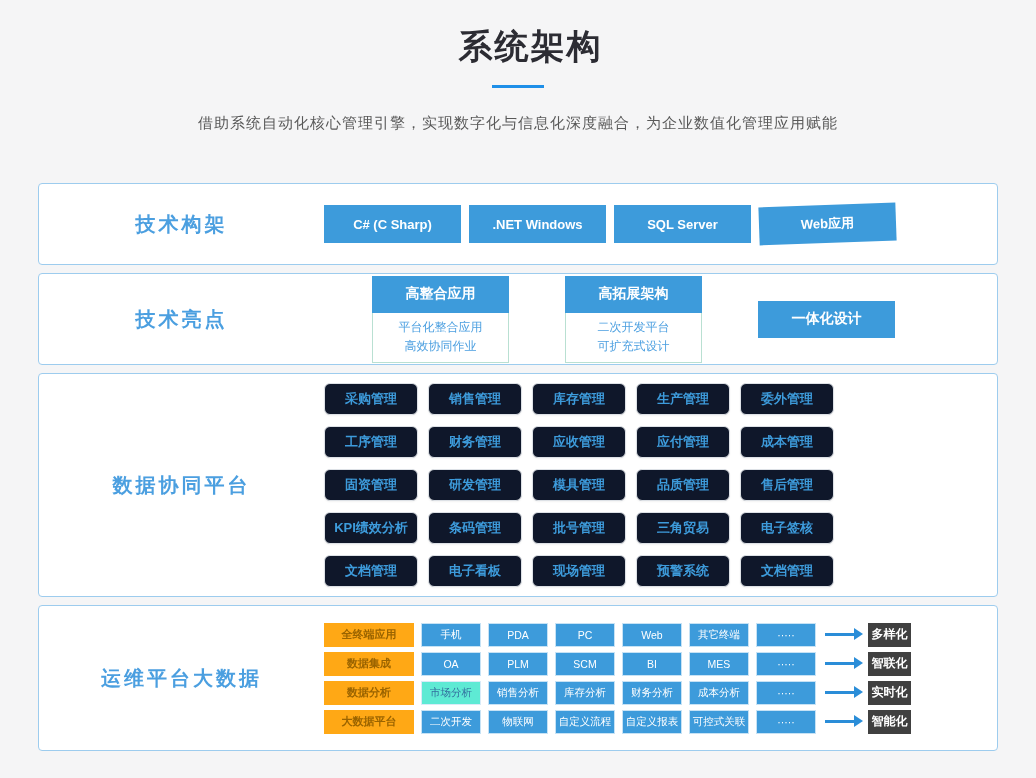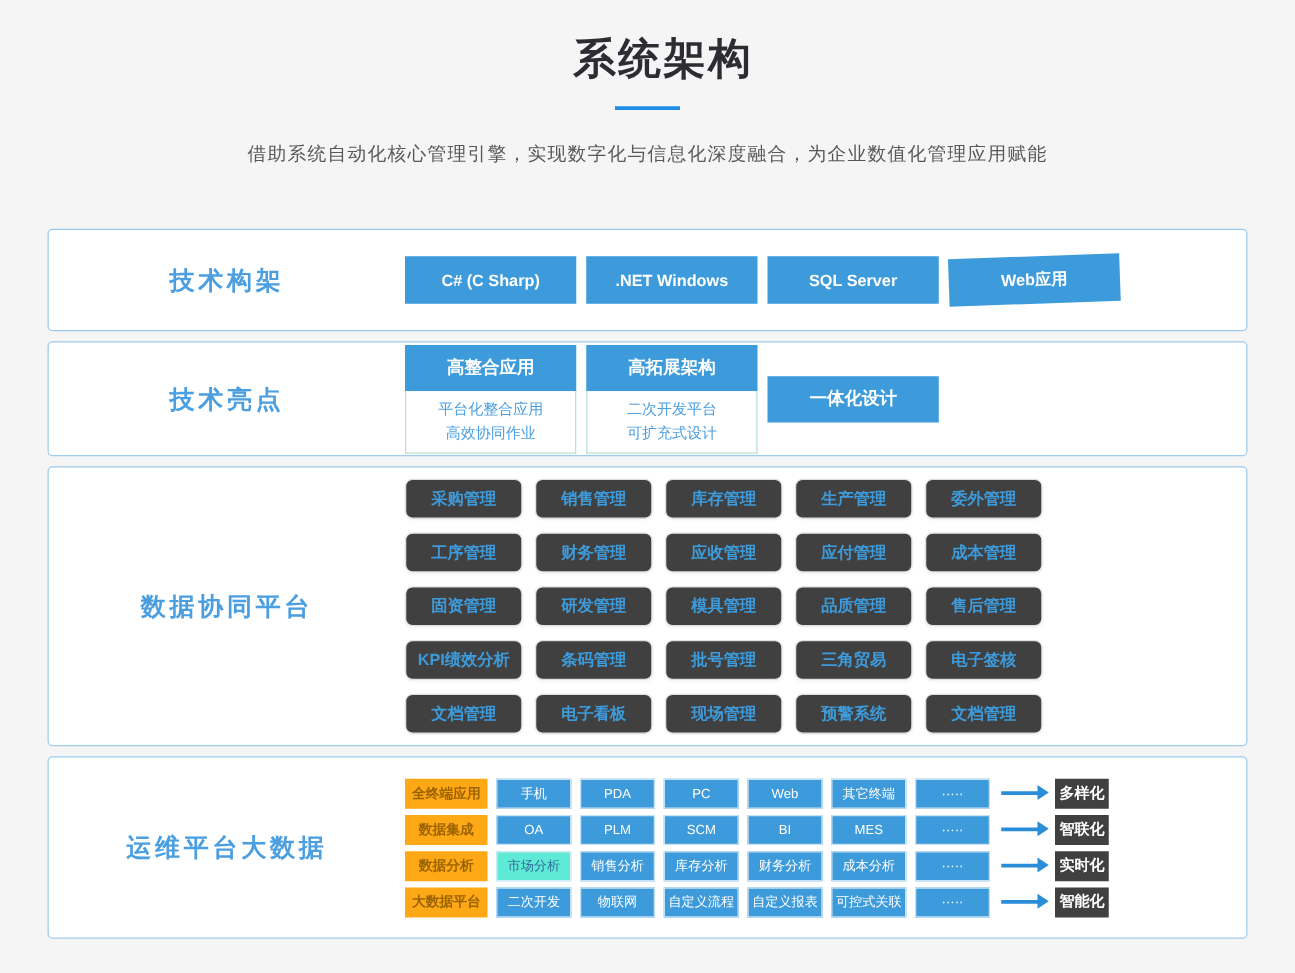--- a/index.html
+++ b/index.html
@@ -55,21 +55,21 @@
   .tech-btn {
     width: 137px; height: 38px;
     background: #3d9bdb; color: #fff;
     font-size: 13px; font-weight: bold;
     display: flex; align-items: center; justify-content: center;
   }
   .tech-btn.tilt { transform: rotate(-2deg); }
   
   .box.highlights { height: 92px; }
   .cards { display: flex; align-items: center; gap: 8px; }
-  .card { width: 137px; }
+  .card { width: 137px; margin-left: 48px; }
   .card-title {
     height: 37px; background: #3d9bdb; color: #fff;
     font-size: 14px; font-weight: bold;
     display: flex; align-items: center; justify-content: center;
   }
   .card-body {
     border: 1px solid #b9e0d2; border-top: none;
     background: #fff;
     padding: 5px 0 6px;
     text-align: center;
@@ -80,38 +80,38 @@
   
   .box.platform { height: 224px; }
   .chips {
     display: grid;
     grid-template-columns: repeat(5, 94px);
     gap: 11px 10px;
     align-content: center;
   }
   .chip {
     height: 32px;
-    background: #404040;
+    background: #0f172a;
     border: 1px solid #dde1e6;
     border-radius: 6px;
     box-shadow: 0 1px 2px rgba(0,0,0,0.05);
     color: #3d9bdb;
     font-size: 13px; font-weight: bold;
     display: flex; align-items: center; justify-content: center;
     white-space: nowrap;
   }
   
   .box.bigdata { height: 146px; }
   .bd-rows {
     display: flex; flex-direction: column;
     justify-content: center; gap: 5px;
   }
   .bd-row { display: flex; align-items: center; gap: 7px; }
   .bd-tag {
-    width: 66px; height: 24px;
+    width: 90px; height: 24px;
     background: #ffa815;
     color: #9b6400;
     font-size: 11px; font-weight: bold;
     display: flex; align-items: center; justify-content: center;
     white-space: nowrap;
   }
   .bd-item {
     width: 60px; height: 24px;
     background: #3d9bdb;
     border: 1px solid #c6e2f5;

